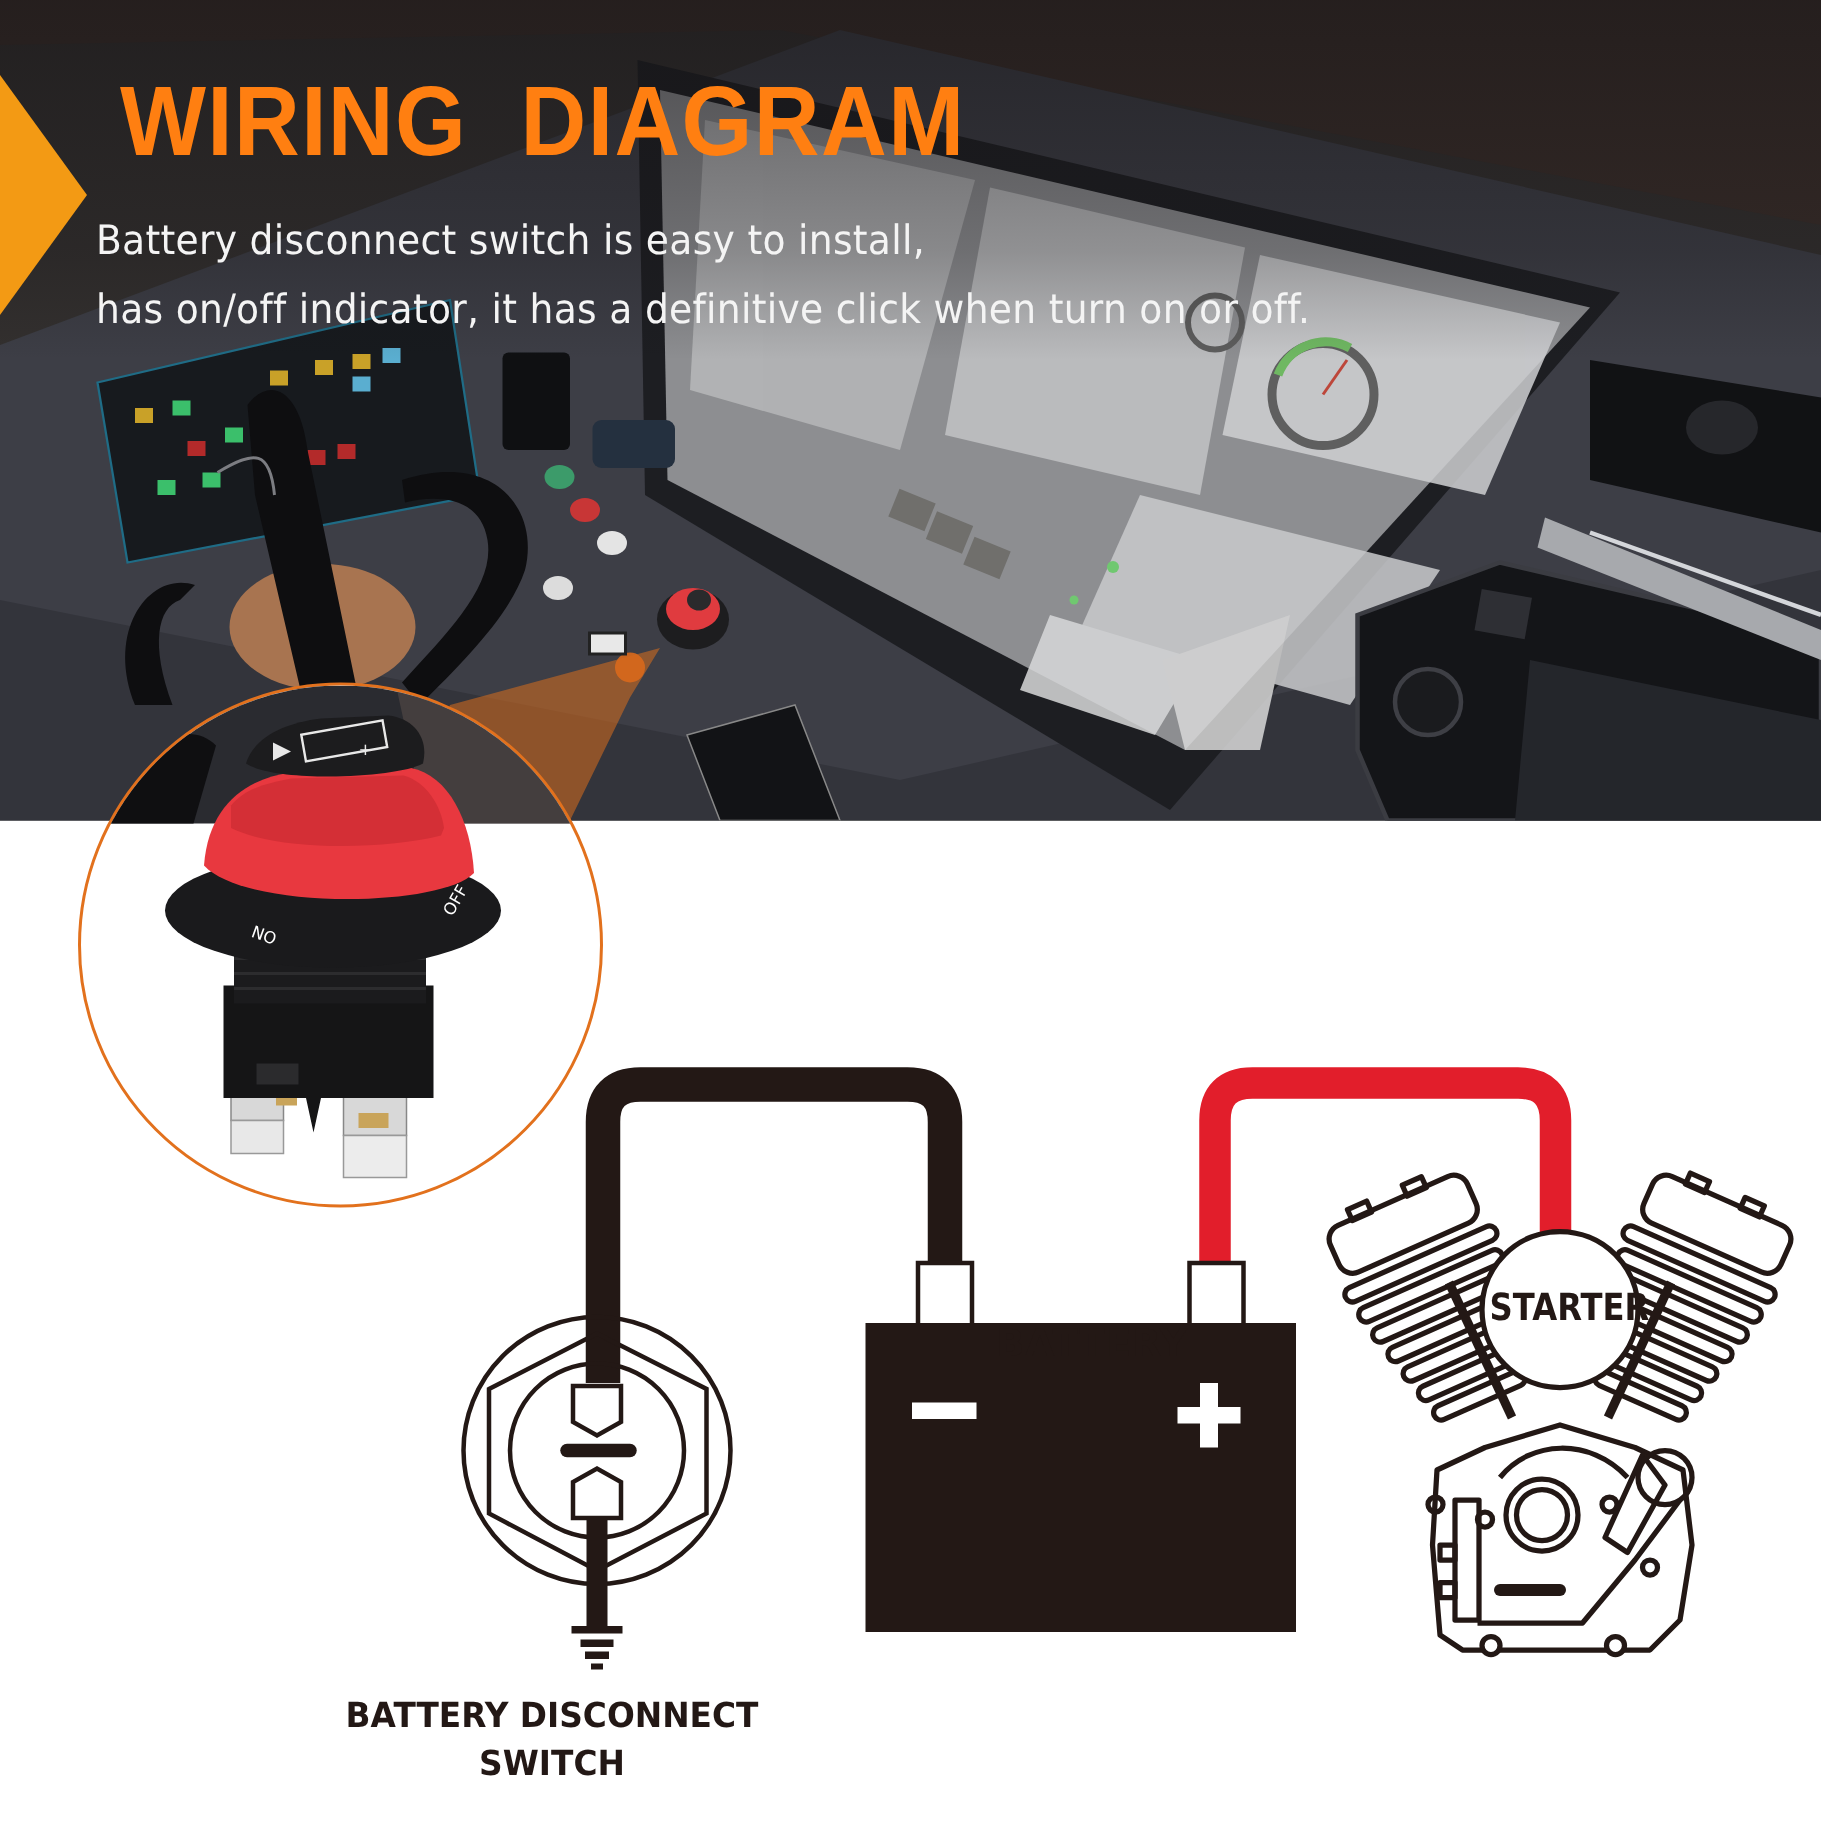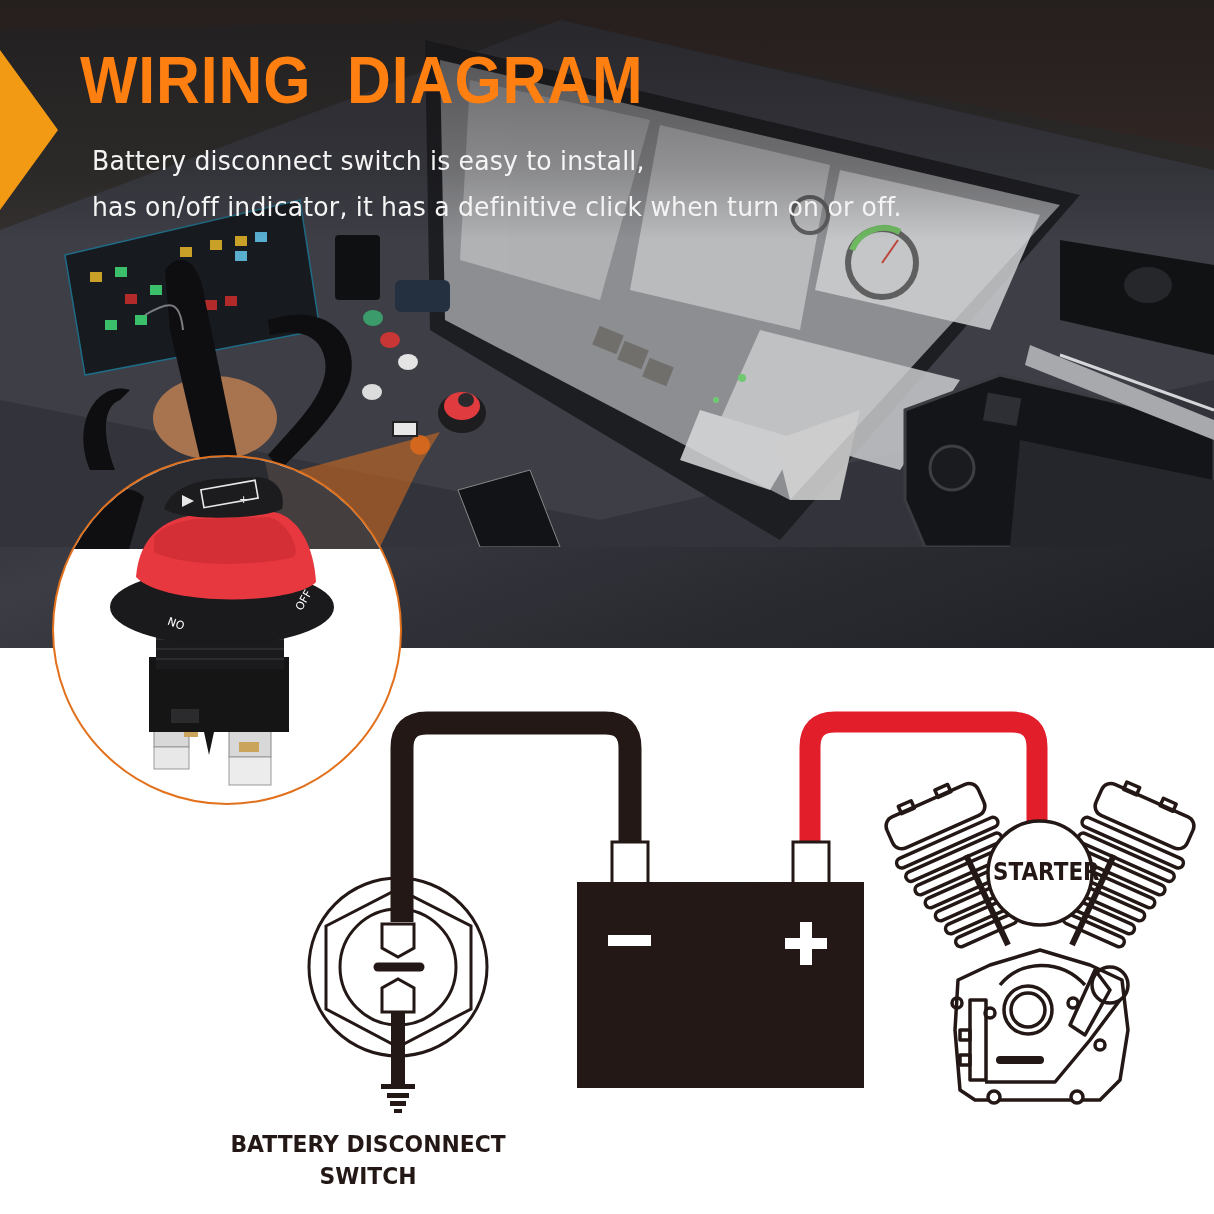--- a/index.html
+++ b/index.html
@@ -1,31 +1,31 @@
 <!DOCTYPE html>
 <html><head>
 <meta charset="utf-8">
 <style>
   html, body { margin:0; padding:0; }
   body { width:1214px; height:1214px; position:relative; overflow:hidden; background:#ffffff; font-family:"DejaVu Sans", sans-serif; }
 
   
-  .hero { position:absolute; left:0; top:0; width:1214px; height:648px; overflow:hidden;
+  .hero { position:absolute; left:0; top:0; width:1214px; height:547px; overflow:hidden;
           background: linear-gradient(160deg, #3a302c 0%, #2c2a2e 30%, #3b3c44 55%, #2a2b31 80%, #1f2025 100%); }
   .hero svg.scene { position:absolute; left:0; top:0; }
   .hero .shade { position:absolute; left:0; top:0; width:100%; height:240px;
           background: linear-gradient(180deg, rgba(20,18,20,0.55) 0%, rgba(20,18,20,0.25) 70%, rgba(20,18,20,0) 100%); }
 
   .corner-tri { position:absolute; left:0; top:50px; width:0; height:0;
           border-top:80px solid transparent; border-bottom:80px solid transparent; border-left:58px solid #f39a14; }
 
   .title { position:absolute; left:80px; top:40px; margin:0;
           font-family:"Liberation Sans", sans-serif; font-weight:bold; font-size:66px; line-height:80px;
           color:#ff7f11; letter-spacing:1px; transform:scaleX(0.92); transform-origin:left center; white-space:pre; }
-  .subtitle { position:absolute; left:92px; top:138px; margin:0; color:#f4f4f4;
+  .subtitle { position:absolute; left:64px; top:138px; margin:0; color:#f4f4f4;
           font-family:"DejaVu Sans", sans-serif; font-size:27px; line-height:46px; letter-spacing:0.2px; }
   .subtitle span { display:block; white-space:nowrap; transform:scaleX(0.93); transform-origin:left center; }
 
   
   .product { position:absolute; left:52px; top:455px; width:346px; height:346px; border-radius:50%;
           background:#ffffff; border:2px solid #e2711d; overflow:hidden; }
   .product svg { position:absolute; left:0; top:0; }
 
   
   .diagram { position:absolute; left:0; top:0; }

